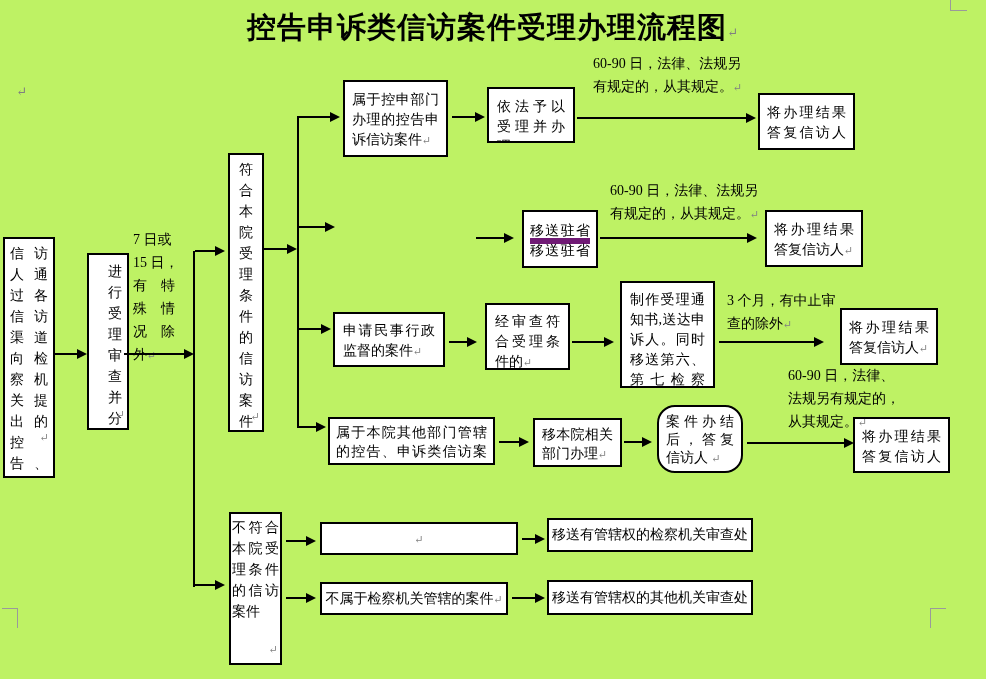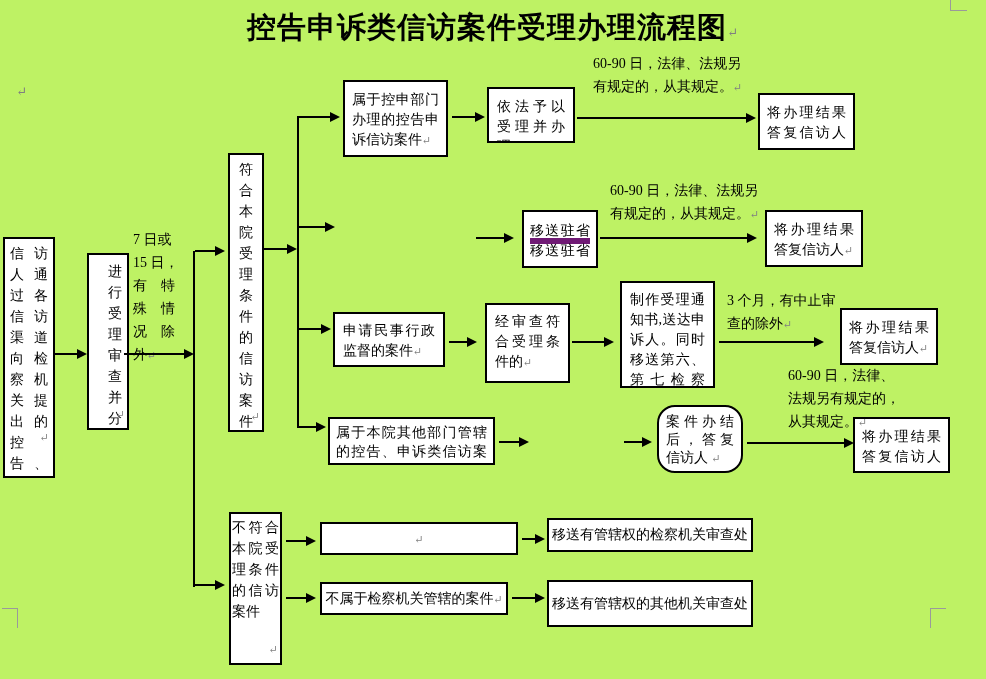--- a/index.html
+++ b/index.html
@@ -47,39 +47,40 @@
   <div class="box" style="left:229px;top:512px;width:53px;height:153px;padding:3px 1px;line-height:21px;"><span>不符合本院受理条件的信访案件</span><span class="pm-abs">↵</span></div>
 
   <div class="box" style="left:343px;top:80px;width:105px;height:77px;padding:8px 7px;"><span>属于控申部门办理的控告申诉信访案件</span><span class="pm">↵</span></div>
   <div class="box" style="left:487px;top:87px;width:88px;height:56px;padding:8px 8px;"><span>依法予以受理并办理</span><span class="pm">↵</span></div>
   <div class="box" style="left:758px;top:93px;width:97px;height:57px;padding:8px 7px;"><span>将办理结果答复信访人</span><span class="pm">↵</span></div>
 
   <div class="box" style="left:522px;top:210px;width:76px;height:58px;padding:9px 6px;"><span class="ulink">移送驻省</span><span>移送驻省</span><span class="pm">↵</span></div>
   <div class="box" style="left:765px;top:210px;width:98px;height:57px;padding:8px 7px;"><span>将办理结果答复信访人</span><span class="pm">↵</span></div>
 
   <div class="box" style="left:333px;top:312px;width:112px;height:55px;padding:7px 8px;"><span>申请民事行政监督的案件</span><span class="pm">↵</span></div>
-  <div class="box" style="left:485px;top:303px;width:85px;height:80px;padding:7px 8px;"><span>经审查符合受理条件的</span><span class="pm">↵</span></div>
+  <div class="box" style="left:485px;top:303px;width:85px;height:67px;padding:7px 8px;"><span>经审查符合受理条件的</span><span class="pm">↵</span></div>
   <div class="box" style="left:620px;top:281px;width:95px;height:107px;padding:7px 8px;"><span>制作受理通知书,送达申诉人。同时移送第六、第七检察部。</span></div>
   <div class="box" style="left:840px;top:308px;width:98px;height:57px;padding:8px 7px;"><span>将办理结果答复信访人</span><span class="pm">↵</span></div>
 
   <div class="box" style="left:328px;top:417px;width:167px;height:48px;padding:4px 6px;line-height:19px;"><span>属于本院其他部门管辖的控告、申诉类信访案件</span></div>
+  <div class="box" style="left:533px;top:418px;width:89px;height:49px;padding:5px 7px;line-height:19px;"><span>移本院相关部门办理</span><span class="pm">↵</span></div>
   <div class="box" style="left:657px;top:405px;width:86px;height:68px;padding:6px 7px;line-height:18px;border-radius:18px;"><span>案件办结后，答复信访人</span> <span class="pm">↵</span></div>
   <div class="box" style="left:853px;top:417px;width:97px;height:56px;padding:8px 7px;"><span>将办理结果答复信访人</span><span class="pm">↵</span></div>
 
   <div class="box flexc" style="left:320px;top:522px;width:198px;height:33px;">
       <span class="pm">↵</span>
     </div>
   <div class="box flexc" style="left:547px;top:518px;width:206px;height:34px;">
       <span>移送有管辖权的检察机关审查处</span>
     </div>
   <div class="box flexc" style="left:320px;top:582px;width:188px;height:33px;">
       <span>不属于检察机关管辖的案件</span>
       <span class="pm">↵</span>
     </div>
-  <div class="box flexc" style="left:547px;top:580px;width:206px;height:47px;">
+  <div class="box flexc" style="left:547px;top:580px;width:206px;height:35px;">
       <span>移送有管辖权的其他机关审查处</span>
     </div>
 
   <div class="note" style="left:133px;top:228px;width:66px;"><span>7 日或
 15 日，
 有　特
 殊　情
 况　除
 外</span><span class="pm">↵</span></div>
   <div class="note" style="left:593px;top:52px;width:192px;"><span>60-90 日，法律、法规另

